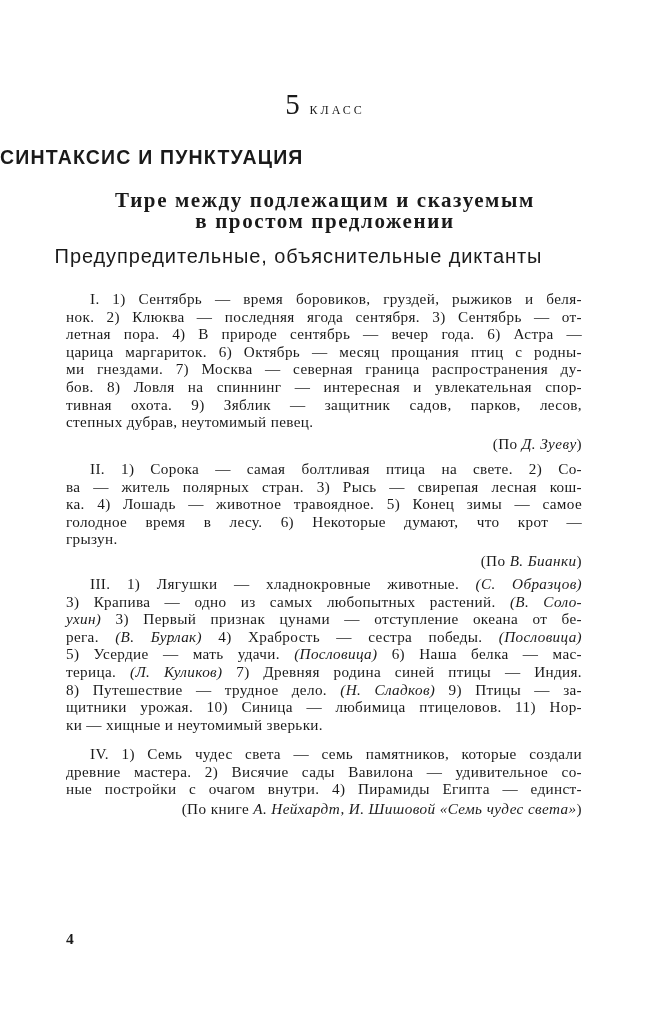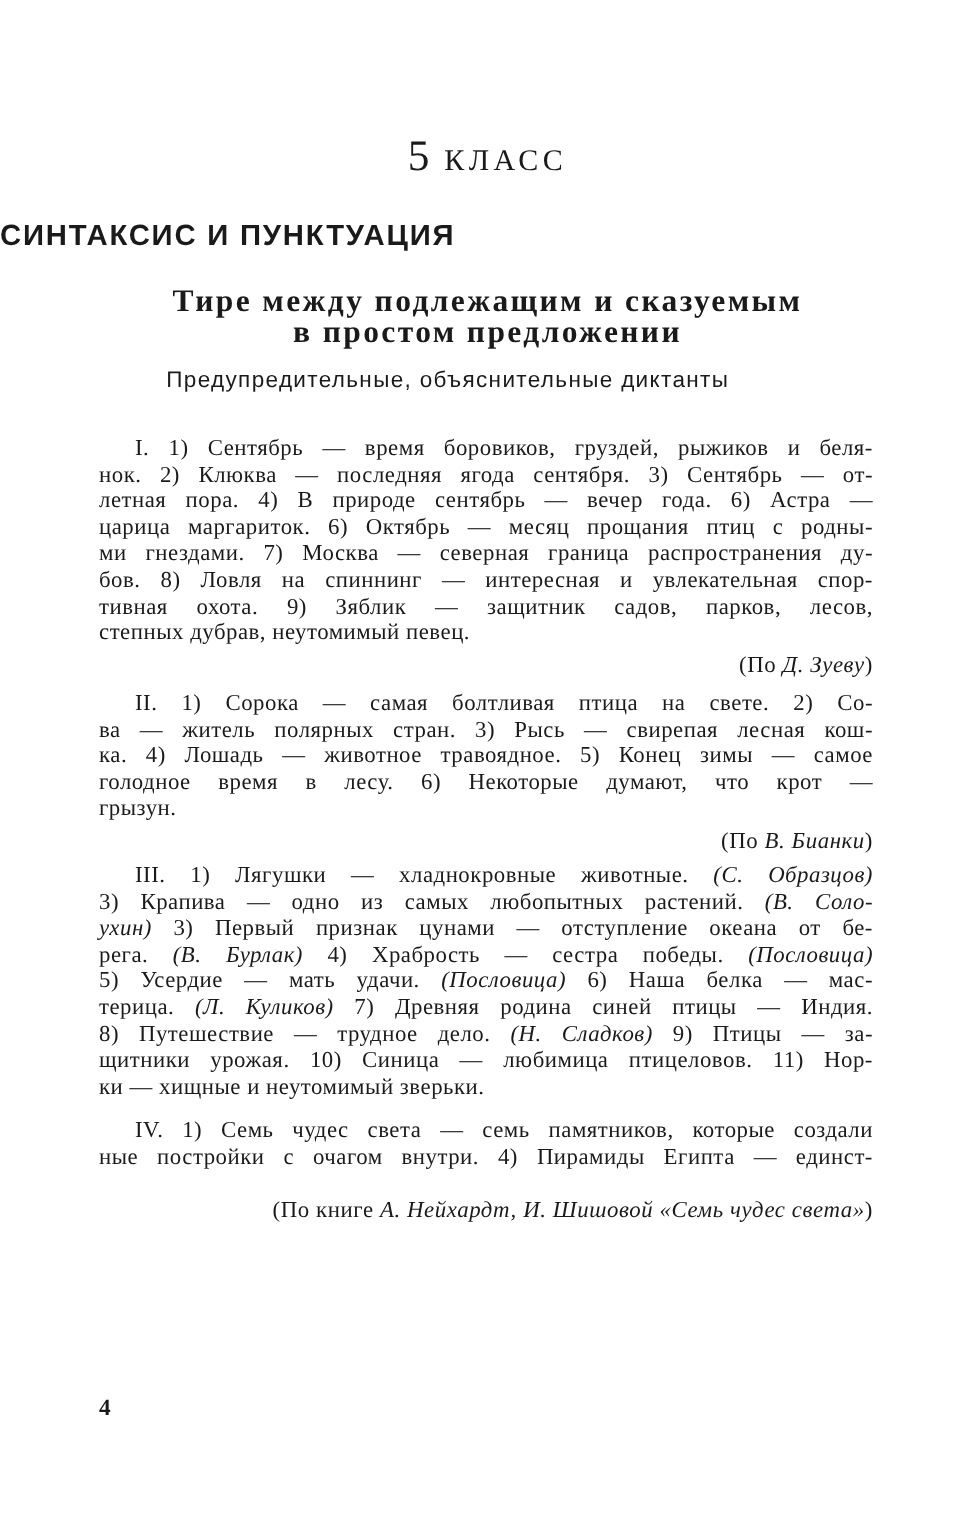--- a/index.html
+++ b/index.html
@@ -18,21 +18,21 @@
     .grade-title {
       position: absolute;
       top: 88px;
       left: 0;
       width: 650px;
       text-align: center;
       font-size: 27px;
       letter-spacing: 1.5px;
     }
     .grade-title .num { font-size: 29px; }
-    .grade-title .word { font-size: 20px; letter-spacing: 3px; }
+    .grade-title .word { font-size: 12px; letter-spacing: 3px; }
     .section-title {
       position: absolute;
       top: 146px;
       left: 0;
       width: 650px;
       font-family: "Liberation Sans", "DejaVu Sans", sans-serif;
       font-weight: bold;
       font-size: 19.5px;
       letter-spacing: 1.2px;
     }
@@ -47,21 +47,21 @@
       letter-spacing: 1.6px;
       line-height: 21px;
     }
     .subtopic-title {
       position: absolute;
       top: 245px;
       left: 0;
       width: 597px;
       text-align: center;
       font-family: "Liberation Sans", "DejaVu Sans", sans-serif;
-      font-size: 15px;
+      font-size: 20px;
       letter-spacing: 0.9px;
     }
     .exercise {
       position: absolute;
       left: 66px;
       width: 516px;
       font-size: 15.2px;
       line-height: 17.6px;
     }
     .exercise .line {
@@ -79,21 +79,21 @@
       text-align: right;
       height: 17.6px;
       margin-top: 4px;
       letter-spacing: 0.4px;
     }
     .it { font-style: italic; }
     #ex1 { top: 290px; }
     #ex2 { top: 460px; }
     #ex3 { top: 575px; }
     #ex4 { top: 745px; }
-    #ex4 .source { margin-top: 18px; }
+    #ex4 .source { margin-top: 2px; }
     .page-number {
       position: absolute;
       left: 66px;
       top: 930px;
       font-size: 15.5px;
       font-weight: bold;
     }
   </style>
 </head>
 <body>
@@ -140,17 +140,18 @@
     <span class="line"><span>рега. </span><span class="it">(В. Бурлак)</span><span> 4) Храбрость — сестра победы. </span><span class="it">(Пословица)</span></span>
     <span class="line"><span>5) Усердие — мать удачи. </span><span class="it">(Пословица)</span><span> 6) Наша белка — мас-</span></span>
     <span class="line"><span>терица. </span><span class="it">(Л. Куликов)</span><span> 7) Древняя родина синей птицы — Индия.</span></span>
     <span class="line"><span>8) Путешествие — трудное дело. </span><span class="it">(Н. Сладков)</span><span> 9) Птицы — за-</span></span>
     <span class="line"><span>щитники урожая. 10) Синица — любимица птицеловов. 11) Нор-</span></span>
     <span class="line last"><span>ки — хищные и неутомимый зверьки.</span></span>
   </div>
 
 <div class="exercise" id="ex4">
   <span class="line first">IV. 1) Семь чудес света — семь памятников, которые создали</span>
+  <span class="line">древние мастера. 2) Висячие сады Вавилона — удивительное со-</span>
   <span class="line">ные постройки с очагом внутри. 4) Пирамиды Египта — единст-</span>
   <span class="source"><span>(По книге </span><span class="it">А. Нейхардт, И. Шишовой «Семь чудес света»</span><span>)</span></span>
 </div>
 
 <div class="page-number">4</div>
 
 </body></html>

